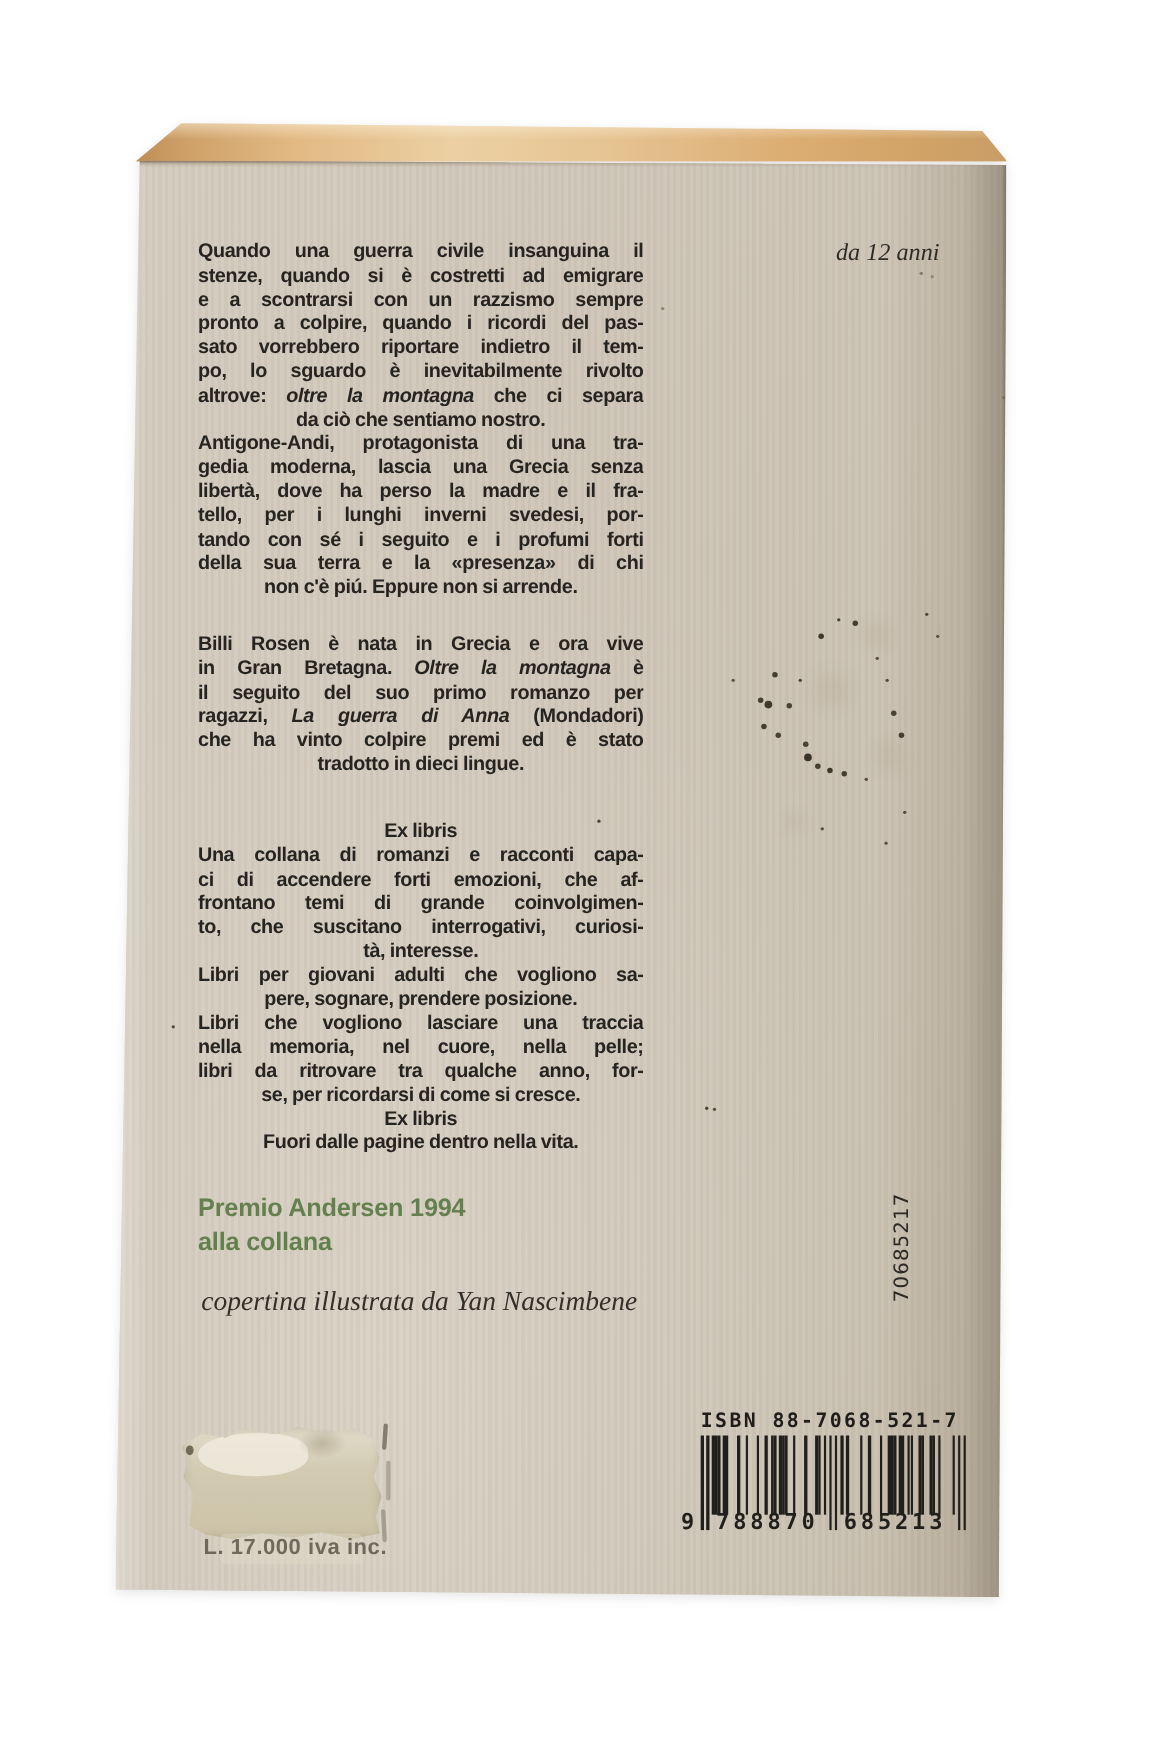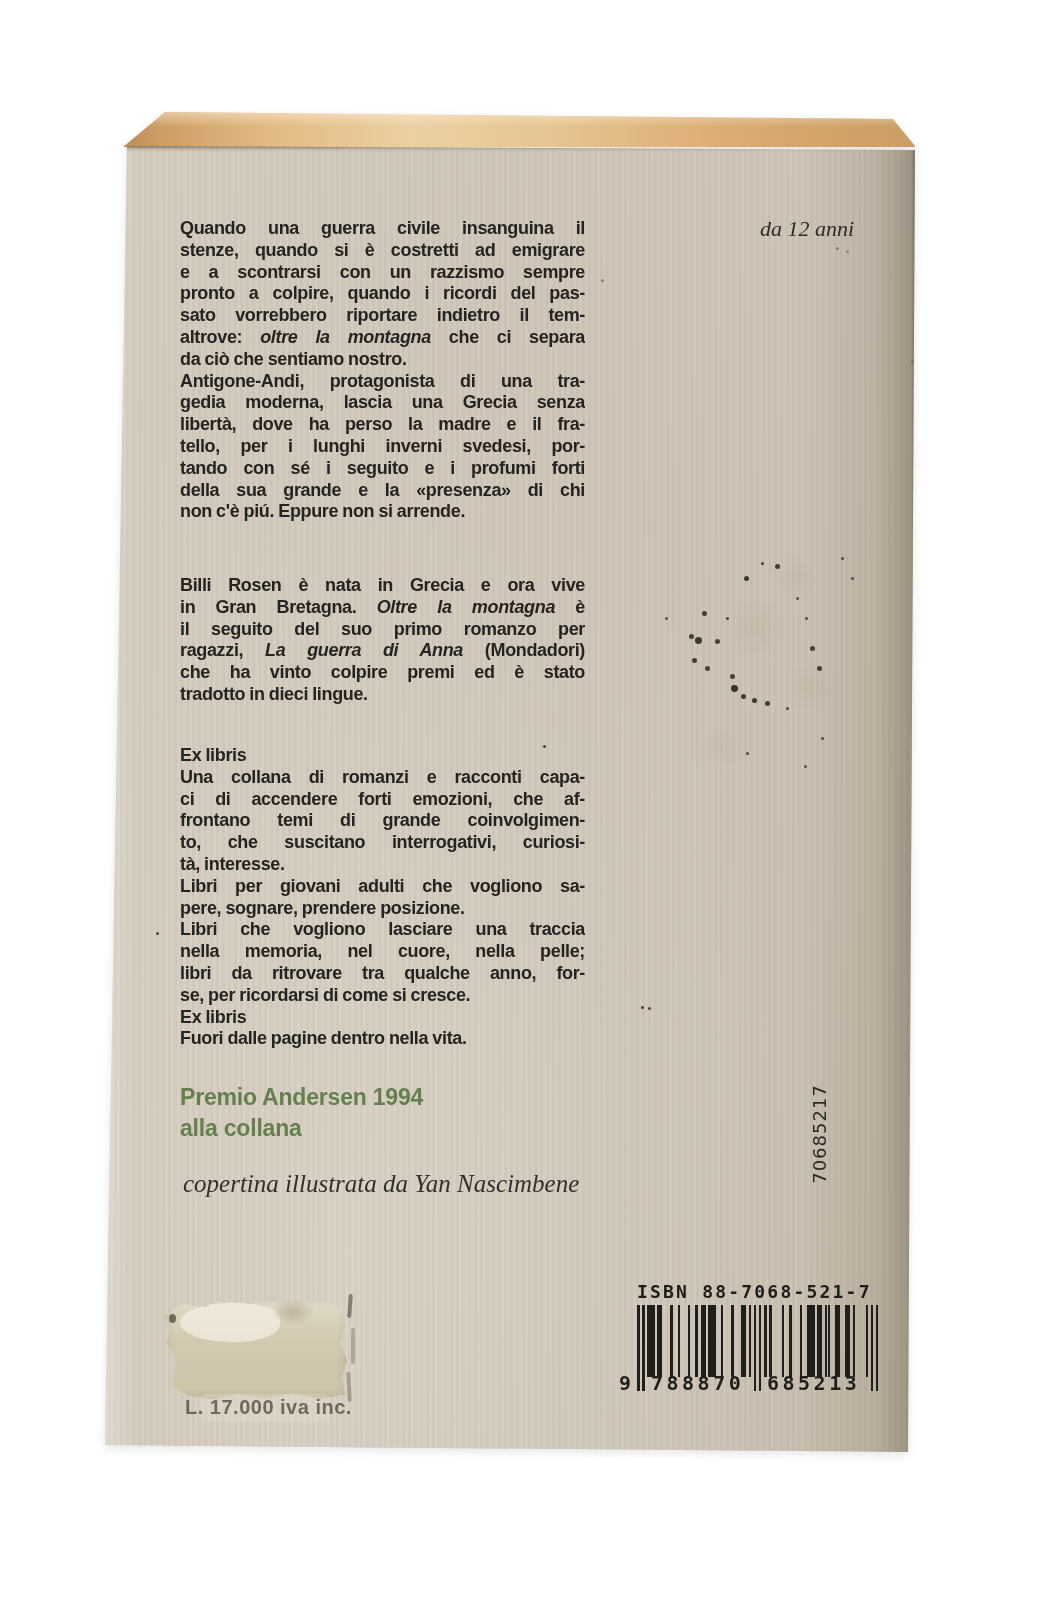--- a/index.html
+++ b/index.html
@@ -24,21 +24,21 @@
       repeating-linear-gradient(90deg, rgba(255,255,255,.045) 0 3px, rgba(120,110,95,.045) 3px 6px),
       radial-gradient(ellipse at 30% 85%, rgba(218,211,198,.9) 0%, rgba(218,211,198,0) 60%),
       linear-gradient(115deg,#d4ccbf 0%,#cdc4b6 45%,#c9c0b1 75%,#c5bbab 100%);
     clip-path:polygon(22px 0px,810px 4px,803px 1306px,0px 1299px);}
 
   
   .blurb{position:absolute;left:75px;width:405px;color:#262420;
     font-weight:bold;font-size:18px;line-height:21.8px;
     letter-spacing:-0.35px;word-spacing:-0.5px;overflow:hidden;}
   .blurb em{font-style:italic;}
-  .bl{text-align:left;white-space:nowrap;}
+  .bl{text-align:center;white-space:nowrap;}
   .bj{text-align:justify;text-align-last:justify;white-space:normal;}
   .b1{top:72px;}  .b2{top:429px;}  .b3{top:599px;}
 
   .age{position:absolute;left:612px;top:70px;width:180px;text-align:center;
     font-family:"Liberation Serif",serif;font-style:italic;font-size:22px;color:#2e2b26;}
 
   .award{position:absolute;left:75px;top:920px;color:#64804e;
     font-weight:bold;font-size:23px;line-height:31px;letter-spacing:-0.2px;margin-top:16px;}
 
   .credit{position:absolute;left:78px;top:1024px;
@@ -110,28 +110,29 @@
 
     <div class="cover">
       <div class="age">da 12 anni</div>
 
       <div class="blurb b1">
           <div class="bl bj"><span>Quando una guerra civile insanguina il</span></div>
           <div class="bl bj"><span>stenze, quando si è costretti ad emigrare</span></div>
           <div class="bl bj"><span>e a scontrarsi con un razzismo sempre</span></div>
           <div class="bl bj"><span>pronto a colpire, quando i ricordi del pas-</span></div>
           <div class="bl bj"><span>sato vorrebbero riportare indietro il tem-</span></div>
+          <div class="bl bj"><span>po, lo sguardo è inevitabilmente rivolto</span></div>
           <div class="bl bj"><span>altrove: </span><em>oltre la montagna</em><span> che ci separa</span></div>
           <div class="bl"><span>da ciò che sentiamo nostro.</span></div>
           <div class="bl bj"><span>Antigone-Andi, protagonista di una tra-</span></div>
           <div class="bl bj"><span>gedia moderna, lascia una Grecia senza</span></div>
           <div class="bl bj"><span>libertà, dove ha perso la madre e il fra-</span></div>
           <div class="bl bj"><span>tello, per i lunghi inverni svedesi, por-</span></div>
           <div class="bl bj"><span>tando con sé i seguito e i profumi forti</span></div>
-          <div class="bl bj"><span>della sua grande e la «presenza» di chi</span></div>
+          <div class="bl bj"><span>della sua terra e la «presenza» di chi</span></div>
           <div class="bl"><span>non c'è piú. Eppure non si arrende.</span></div>
         </div>
       <div class="blurb b2">
           <div class="bl bj"><span>Billi Rosen è nata in Grecia e ora vive</span></div>
           <div class="bl bj"><span>in Gran Bretagna. </span><em>Oltre la montagna</em><span> è</span></div>
           <div class="bl bj"><span>il seguito del suo primo romanzo per</span></div>
           <div class="bl bj"><span>ragazzi, </span><em>La guerra di Anna</em><span> (Mondadori)</span></div>
           <div class="bl bj"><span>che ha vinto colpire premi ed è stato</span></div>
           <div class="bl"><span>tradotto in dieci lingue.</span></div>
         </div>

